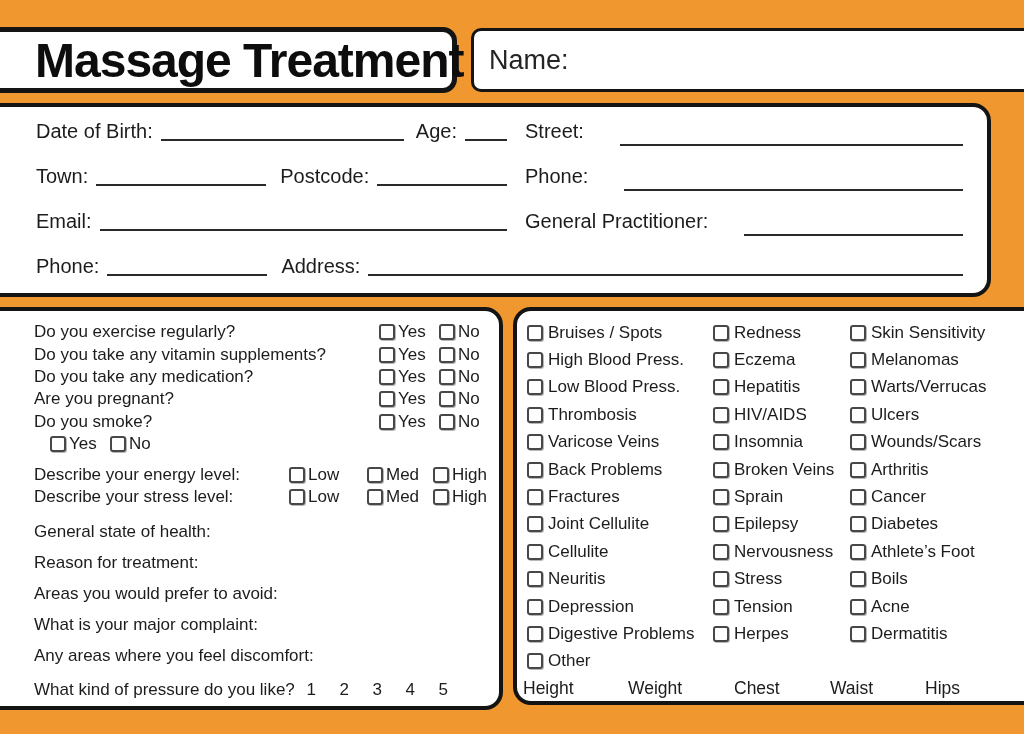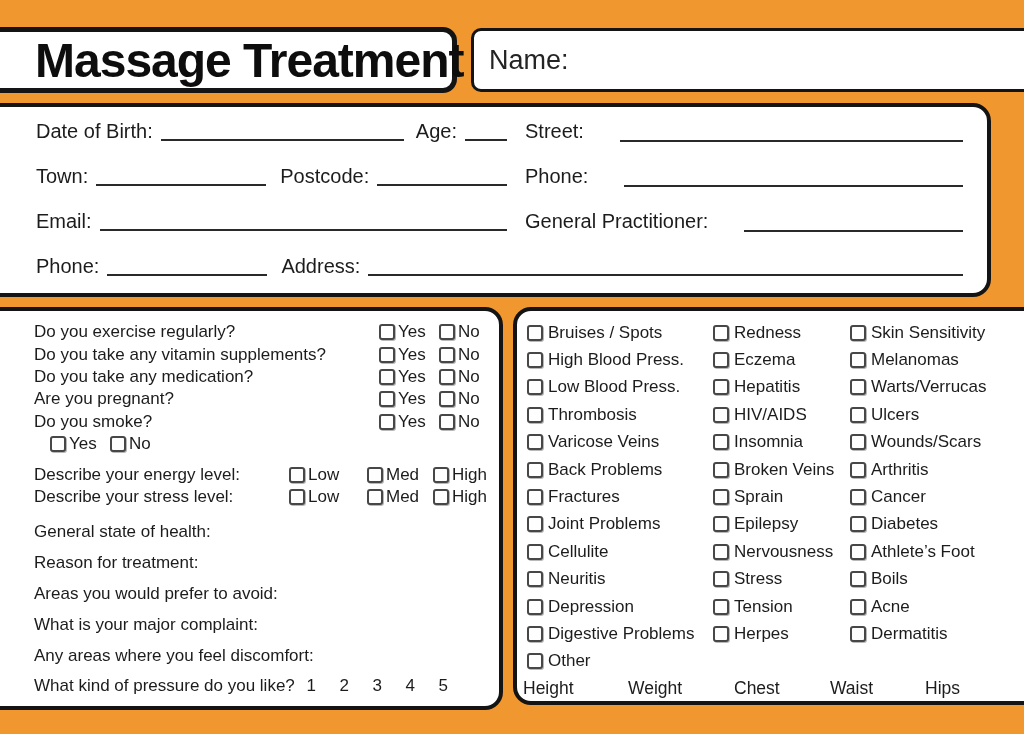--- a/index.html
+++ b/index.html
@@ -38,21 +38,21 @@
 
   
   #personal-box {
     left:-18px; top:103px; width:1009px; height:194px;
     display:flex; flex-direction:column; justify-content:space-between;
     padding:13px 24px 15px 50px;
     font-size:20px;
   }
   .p-row { display:flex; align-items:baseline; }
   .p-left { width:471px; flex-shrink:0; display:flex; align-items:baseline; }
-  .p-right { flex:1; display:flex; align-items:center; padding-left:18px;gap:28px; }
+  .p-right { flex:1; display:flex; align-items:flex-end; padding-left:18px;gap:28px; }
   .line {
     display:inline-block; height:12px;
     border-bottom:2px solid #2a2a2a;
     position:relative; top:3px;
   }
   .ln-flex { flex:1; }
   .ml8 { margin-left:8px; } .ml14 { margin-left:14px; } .mr12 { margin-right:12px; }
   .nowrap { white-space:nowrap; }
 
   
@@ -69,21 +69,21 @@
   .w-low { width:78px; } .w-med { width:66px; } .w-high { width:58px; }
   .cb {
     width:12px; height:12px; flex-shrink:0;
     background:#fefefe;
     border:2px solid #474747; border-radius:3px;
     box-shadow:1px 1px 0 rgba(0,0,0,0.28);
     margin-right:3px;
   }
   .q-gap { height:8px; flex-shrink:0; }
   .prompt { height:31px; line-height:31px; white-space:nowrap; }
-  .pressure { display:flex; align-items:center; height:31px; }
+  .pressure { display:flex; align-items:flex-end; height:31px; }
   .pressure .p-lbl { white-space:nowrap; }
   .pressure .num { width:33px; text-align:center; }
   .pressure .num:first-of-type { margin-left:4px; }
 
   
   #conditions-box {
     left:513px; top:307px; width:529px; height:398px;
     padding:8px 0 0 10px;
   }
   .cols { display:flex; }
@@ -296,21 +296,21 @@
       <div class="c-item">
           <span class="cb"></span>
           <span>Back Problems</span>
         </div>
       <div class="c-item">
           <span class="cb"></span>
           <span>Fractures</span>
         </div>
       <div class="c-item">
           <span class="cb"></span>
-          <span>Joint Problems</span>
+          <span>Joint Cellulite</span>
         </div>
       <div class="c-item">
           <span class="cb"></span>
           <span>Cellulite</span>
         </div>
       <div class="c-item">
           <span class="cb"></span>
           <span>Neuritis</span>
         </div>
       <div class="c-item">

